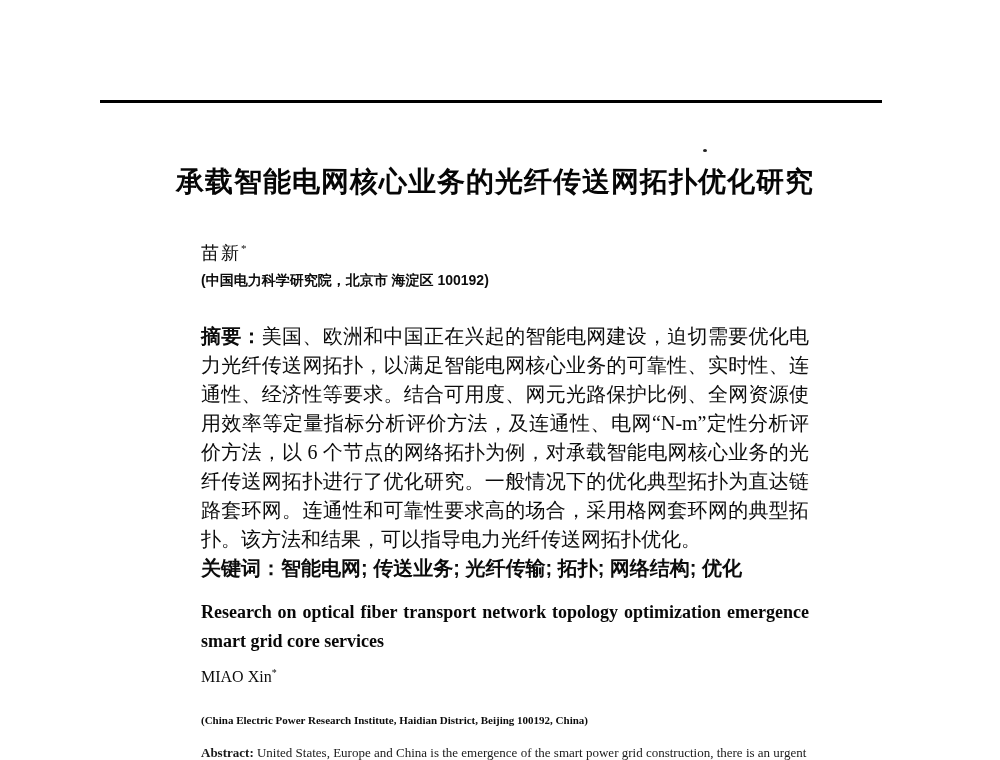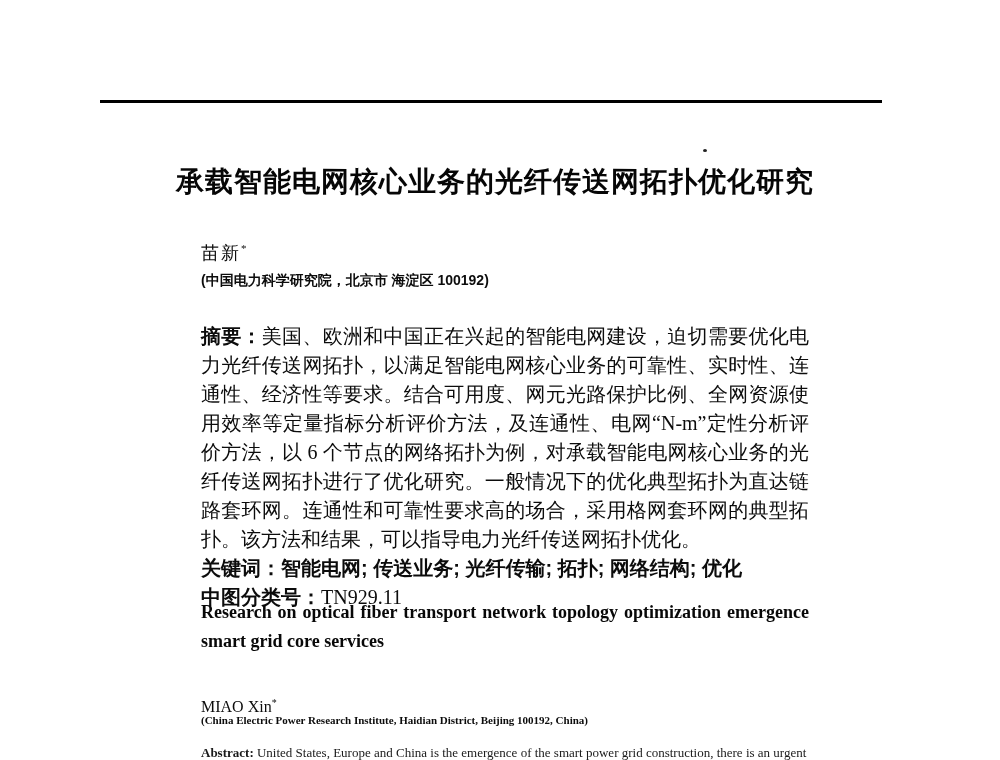--- a/index.html
+++ b/index.html
@@ -134,21 +134,21 @@
     margin: 0;
     font-family: "Liberation Serif", serif;
     font-weight: bold;
     font-size: 18px;
     line-height: 29px;
     text-align: justify;
     color: #080808;
   }
   .author-en {
     position: absolute;
-    top: 697px;
+    top: 667px;
     left: 201px;
     font-size: 16px;
   }
   .author-en sup {
     font-size: 10px;
   }
   .affil-en {
     position: absolute;
     top: 714px;
     left: 201px;
@@ -181,21 +181,20 @@
 
   <div class="author-cn">
     <span>苗新</span><sup>*</sup>
   </div>
 
   <div class="affil-cn">(中国电力科学研究院，北京市 海淀区 100192)</div>
 
   <div class="cn-block">
     <p class="abstract-cn"><span class="label-cn">摘要：</span><span>美国、欧洲和中国正在兴起的智能电网建设，迫切需要优化电力光纤传送网拓扑，以满足智能电网核心业务的可靠性、实时性、连通性、经济性等要求。结合可用度、网元光路保护比例、全网资源使用效率等定量指标分析评价方法，及连通性、电网“N-m”定性分析评价方法，以 6 个节点的网络拓扑为例，对承载智能电网核心业务的光纤传送网拓扑进行了优化研究。一般情况下的优化典型拓扑为直达链路套环网。连通性和可靠性要求高的场合，采用格网套环网的典型拓扑。该方法和结果，可以指导电力光纤传送网拓扑优化。</span></p>
     <p class="keywords-cn"><span class="label-cn">关键词：</span><span>智能电网; 传送业务; 光纤传输; 拓扑; 网络结构; 优化</span></p>
-    <p class="clc-line"><span class="label-cn">中图分类号：</span><span class="val">TN929.11</span></p>
   </div>
 
   <h2 class="title-en">Research on optical fiber transport network topology optimization emergence smart grid core services</h2>
 
   <div class="author-en">
     <span>MIAO Xin</span><sup>*</sup>
   </div>
 
   <div class="affil-en">(China Electric Power Research Institute,  Haidian District,  Beijing 100192,  China)</div>
 

